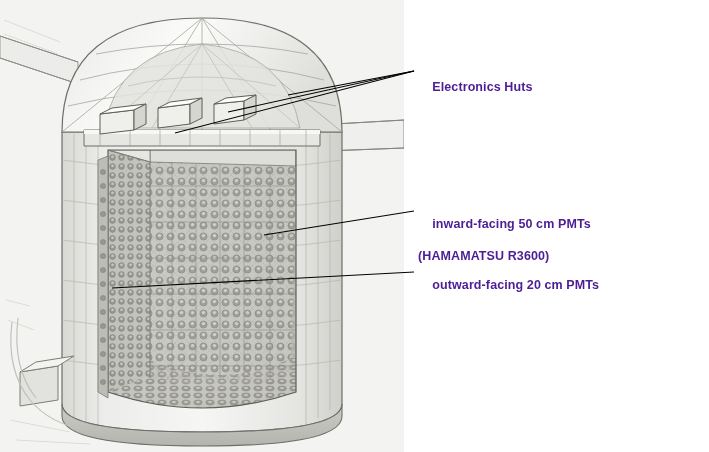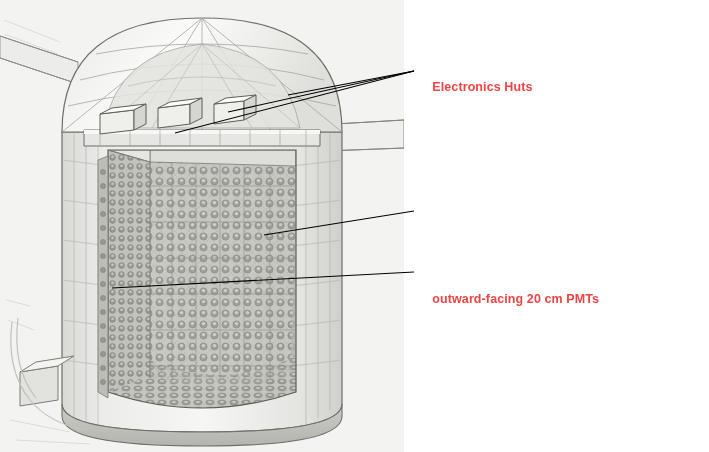--- a/index.html
+++ b/index.html
@@ -24,30 +24,30 @@
     width: 404px;
     height: 452px;
     background: #f3f3f1;
     overflow: hidden;
   }
   .illus-svg { display: block; }
 
   
   .callout {
     position: absolute;
-    color: #ef4444;
+    color: #4c1d95;
     font-weight: bold;
     font-size: 12.5px;
     line-height: 16px;
     white-space: pre;
     letter-spacing: 0.1px;
   }
   #label-huts   { left: 418px; top: 63px; }
   #label-inward { left: 418px; top: 200px; }
-  #label-outward{ left: 418px; top: 275px; }
+  #label-outward{ left: 418px; top: 261px; }
 
   .callout .line2 { display: block; }
 
   
   .leaders {
     position: absolute;
     left: 0; top: 0;
     width: 709px; height: 452px;
     pointer-events: none;
   }
@@ -294,19 +294,21 @@
 
       <path d="M414 272 L112 288"></path>
     </g>
   </svg>
 
   <div class="callout" id="label-huts">
     <span>Electronics Huts</span>
   </div>
 
   <div class="callout" id="label-inward">
+    <span>inward-facing 50 cm PMTs</span>
+    <span class="line2">(HAMAMATSU R3600)</span>
   </div>
 
   <div class="callout" id="label-outward">
     <span>outward-facing 20 cm PMTs</span>
   </div>
 
 </div>
 
 </body></html>

